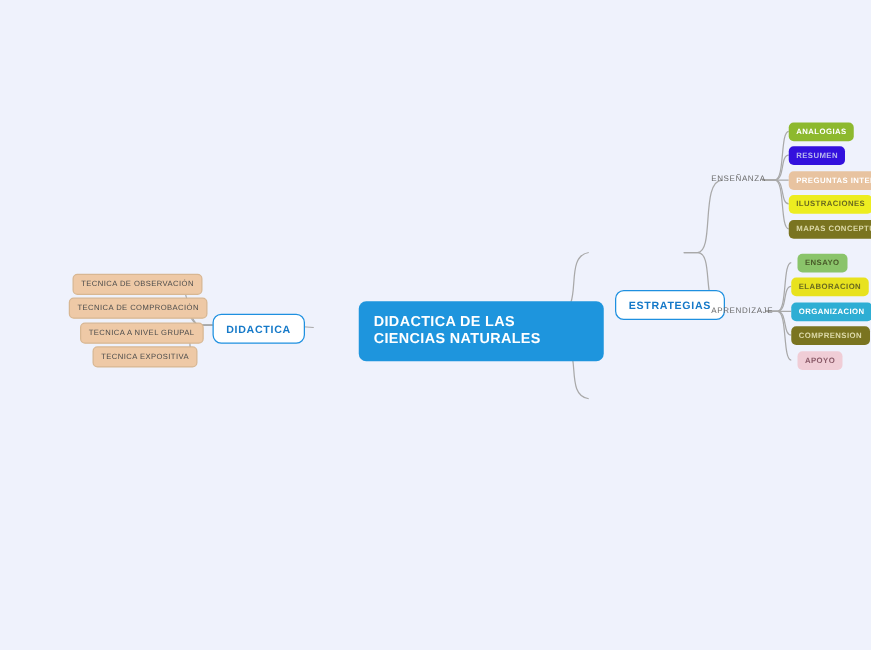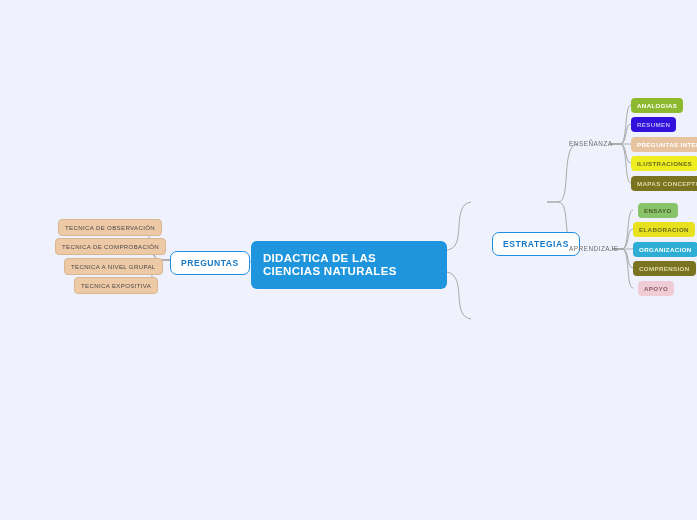--- a/index.html
+++ b/index.html
@@ -35,20 +35,21 @@
   .root-node {
     background: #1e95dd;
     color: #ffffff;
     border-radius: 6px;
     font-weight: bold;
     font-size: 11.5px;
     letter-spacing: 0.3px;
     line-height: 13px;
     padding: 11px 12px;
     white-space: normal;
+    margin-left: 36px;
   }
   
   .main-node {
     background: #ffffff;
     border: 1.6px solid #1e90e0;
     border-radius: 7px;
     color: #1579c8;
     font-weight: bold;
     font-size: 8.5px;
     letter-spacing: 0.55px;
@@ -116,21 +117,21 @@
       <path d="M612,249 L622,249 C630,249 626,210 633,210"></path>
       <path d="M612,249 L622,249 C630,249 626,229 633,229"></path>
       <path d="M612,249 L622,249 C630,249 628,249 633,249"></path>
       <path d="M612,249 L622,249 C630,249 626,268 633,268"></path>
       <path d="M612,249 L622,249 C630,249 626,288 633,288"></path>
     </g>
   </svg>
 
   <div class="node root-node" style="left:251px; top:241px; width:196px;">DIDACTICA DE LAS CIENCIAS NATURALES</div>
 
-  <div class="node main-node" style="left:170px; top:251px;">PREGUNTAS</div>
+  <div class="node main-node" style="left:170px; top:251px;">DIDACTICA</div>
 
   <div class="node tech-node" style="left:58px; top:219px;">TECNICA DE OBSERVACIÓN</div>
   <div class="node tech-node" style="left:55px; top:238px;">TECNICA DE COMPROBACIÓN</div>
   <div class="node tech-node" style="left:64px; top:258px;">TECNICA A NIVEL GRUPAL</div>
   <div class="node tech-node" style="left:74px; top:277px;">TECNICA EXPOSITIVA</div>
 
   <div class="node main-node" style="left:492px; top:192px;margin-top:40px;">ESTRATEGIAS</div>
 
   <div class="node caption-node" style="left:566px; top:138px;">ENSEÑANZA</div>
 

